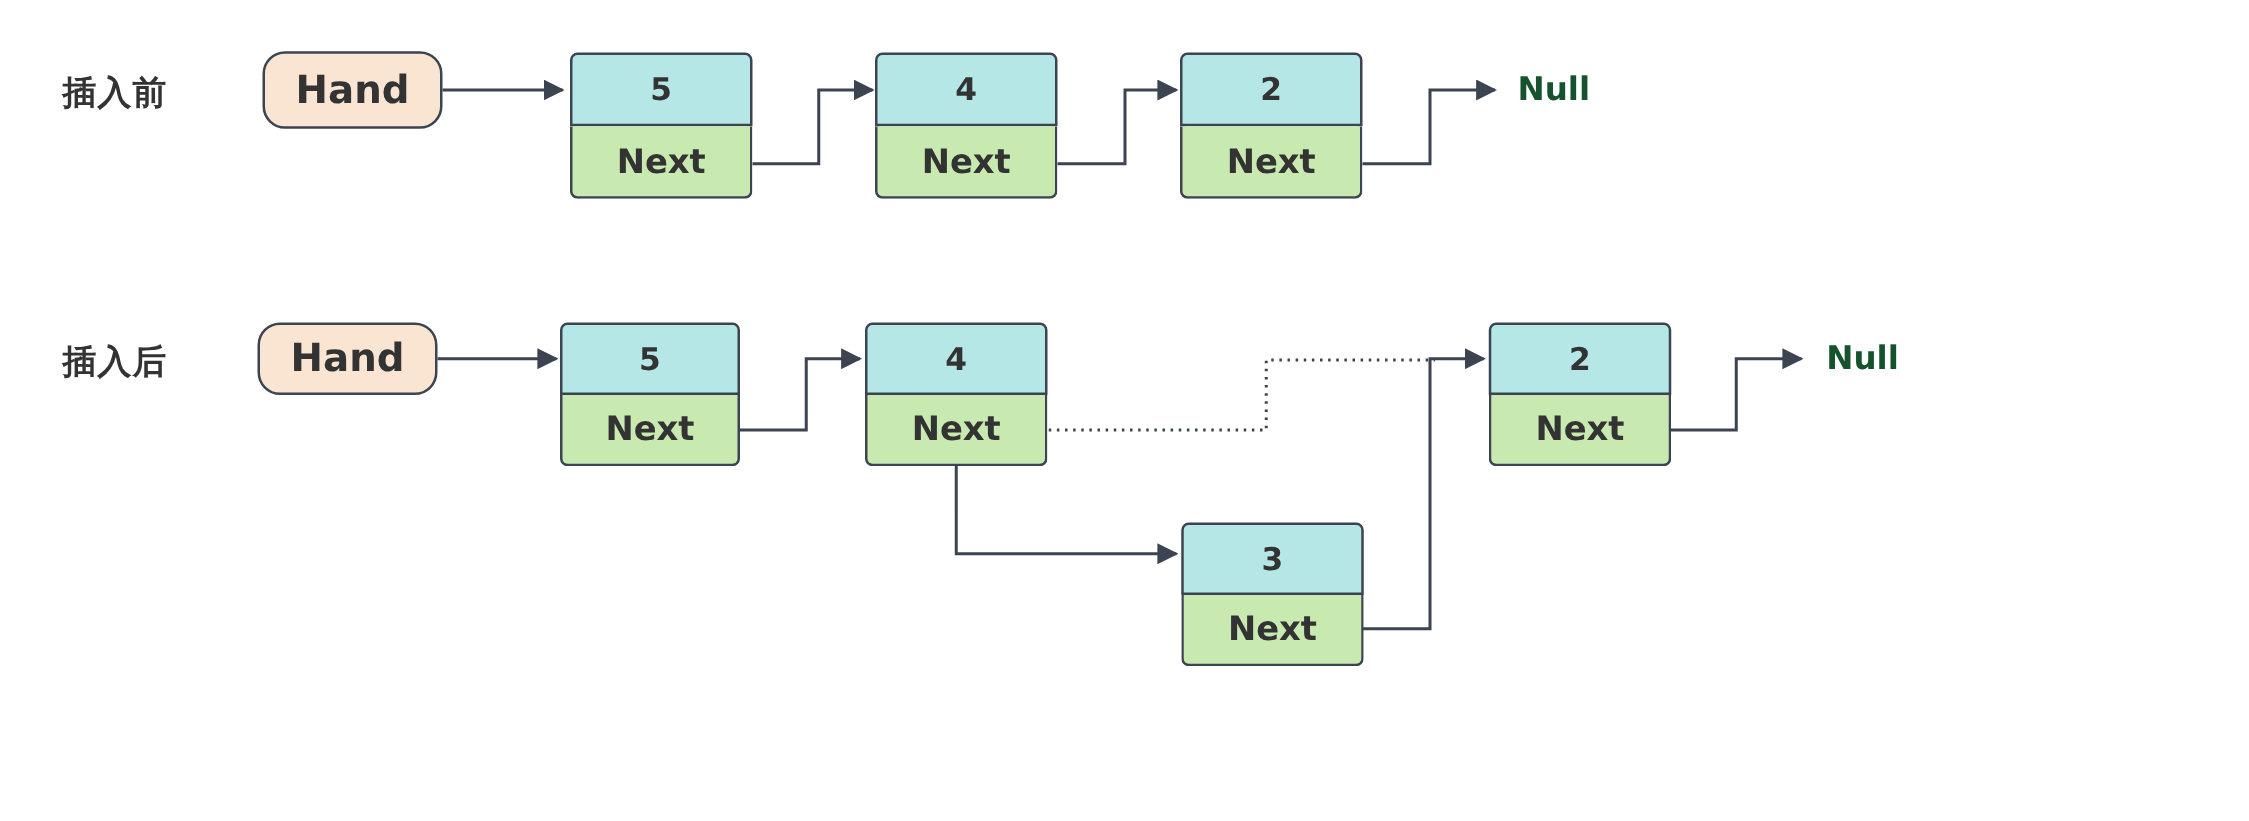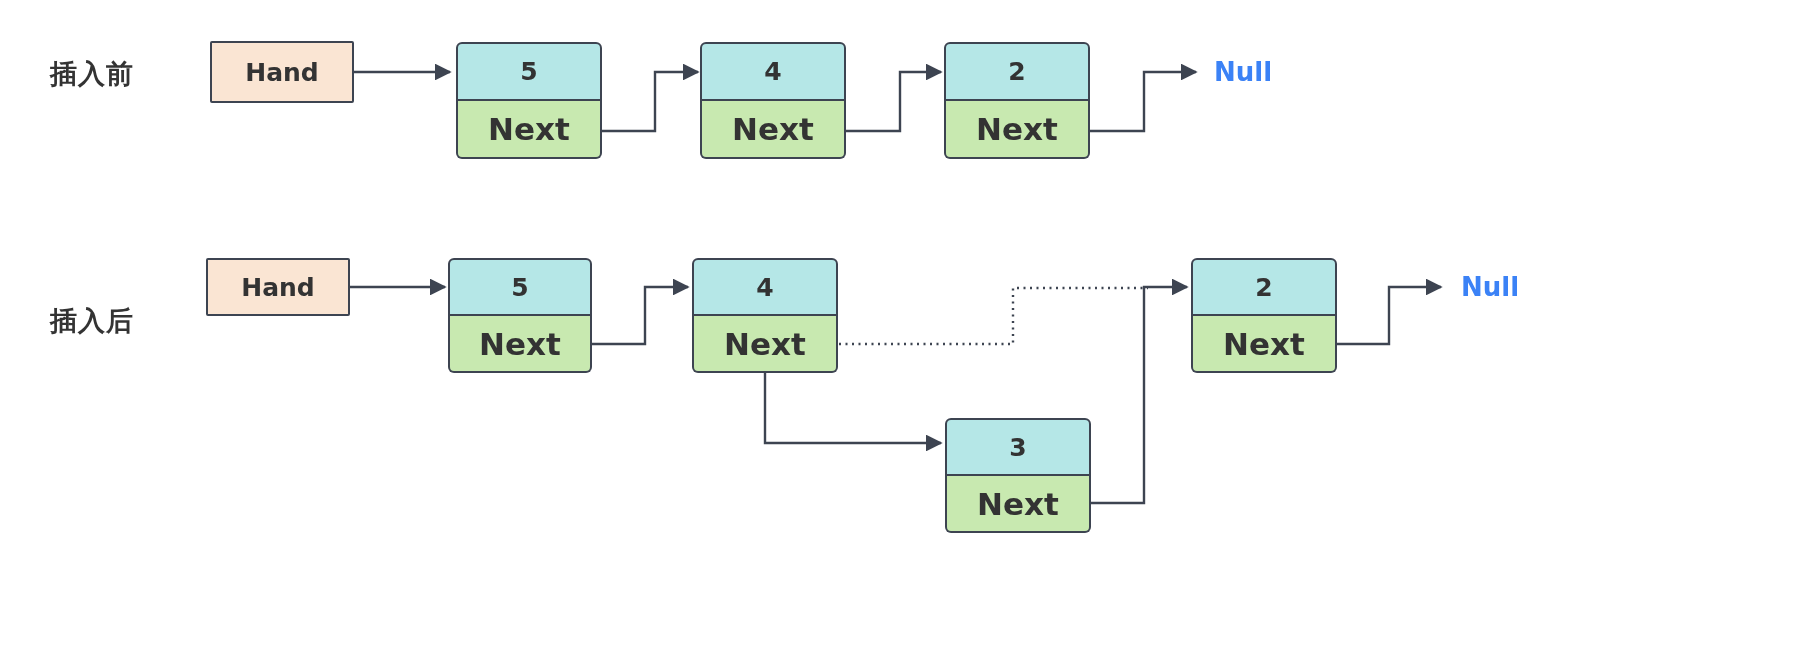--- a/index.html
+++ b/index.html
@@ -32,25 +32,25 @@
     font-size: 27px;
     font-weight: bold;
     color: #333333;
     letter-spacing: 1px;
     white-space: nowrap;
   }
   .hand-box {
     position: absolute;
     background: #fae5d3;
     border: 2px solid #3d4451;
-    border-radius: 2px;
+    border-radius: 18px;
     display: flex;
     align-items: center;
     justify-content: center;
-    font-size: 25px;
+    font-size: 31px;
     font-weight: bold;
     color: #333333;
     box-sizing: border-box;
   }
   .node {
     position: absolute;
     box-sizing: border-box;
   }
   .node-value {
     background: #b5e7e7;
@@ -66,29 +66,29 @@
   }
   .node-next {
     background: #c8e9b0;
     border: 2px solid #3d4451;
     border-top: none;
     border-radius: 0 0 6px 6px;
     box-sizing: border-box;
     display: flex;
     align-items: center;
     justify-content: center;
-    font-size: 31px;
+    font-size: 27px;
     font-weight: bold;
     color: #333333;
   }
   .null-label {
     position: absolute;
     font-size: 26px;
     font-weight: bold;
-    color: #3b82f6;
+    color: #14532d;
     white-space: nowrap;
   }
 </style>
 </head>
 <body>
 
 <div id="canvas">
 
   <svg id="wires" viewBox="0 0 1799 657" xmlns="http://www.w3.org/2000/svg">
     <defs>
@@ -139,21 +139,21 @@
     <div class="node-next" style="height:58px;">Next</div>
   </div>
 
   <div class="node" style="left:944px; top:42px; width:146px; height:117px;">
     <div class="node-value" style="height:59px;">2</div>
     <div class="node-next" style="height:58px;">Next</div>
   </div>
 
   <div class="null-label" style="left:1214px; top:57px;">Null</div>
 
-  <div class="row-label" style="left:50px; top:271px;margin-top:32px;">插入后</div>
+  <div class="row-label" style="left:50px; top:271px;">插入后</div>
 
   <div class="hand-box" style="left:206px; top:258px; width:144px; height:58px;">Hand</div>
 
   <div class="node" style="left:448px; top:258px; width:144px; height:115px;">
     <div class="node-value" style="height:58px;">5</div>
     <div class="node-next" style="height:57px;">Next</div>
   </div>
 
   <div class="node" style="left:692px; top:258px; width:146px; height:115px;">
     <div class="node-value" style="height:58px;">4</div>

